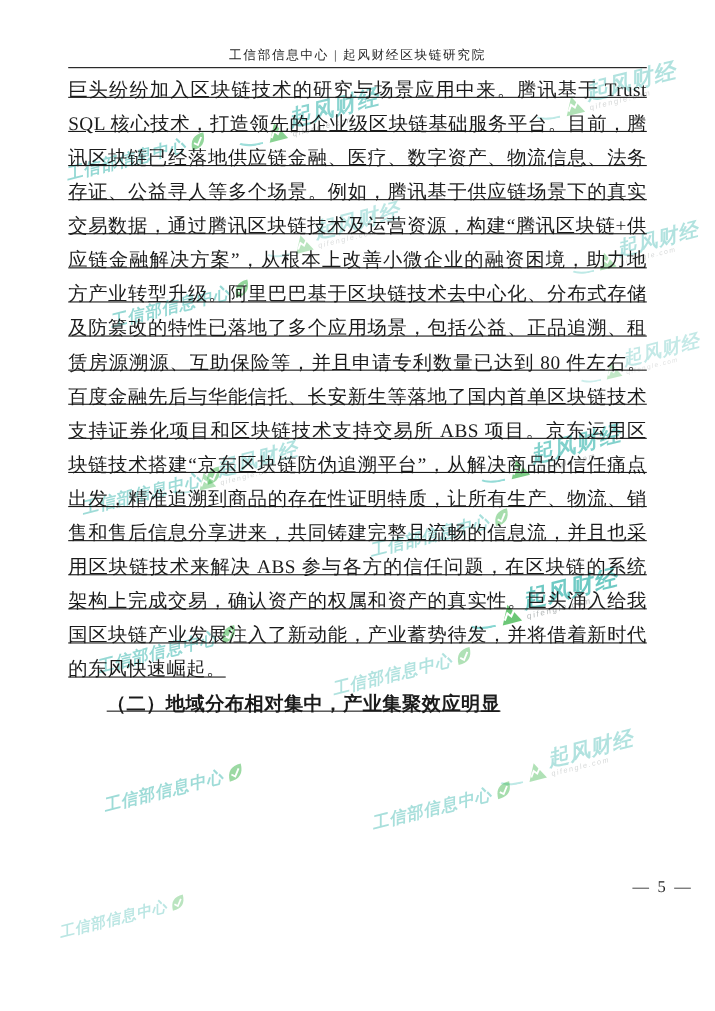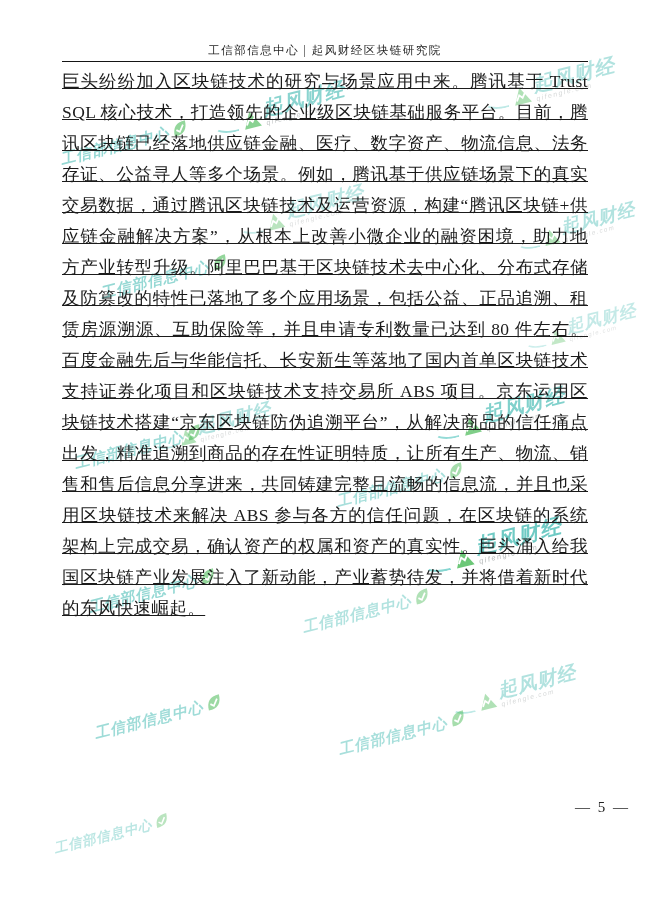--- a/index.html
+++ b/index.html
@@ -241,17 +241,18 @@
           </svg></span>
       </div>
     </div>
 
   <div class="hdr-title">工信部信息中心 | 起风财经区块链研究院</div>
 
   <div class="hdr-rule"></div>
 
   <div class="doc-body">
       <div class="para body">巨头纷纷加入区块链技术的研究与场景应用中来。腾讯基于 Trust SQL 核心技术，打造领先的企业级区块链基础服务平台。目前，腾讯区块链已经落地供应链金融、医疗、数字资产、物流信息、法务存证、公益寻人等多个场景。例如，腾讯基于供应链场景下的真实交易数据，通过腾讯区块链技术及运营资源，构建“腾讯区块链+供应链金融解决方案”，从根本上改善小微企业的融资困境，助力地方产业转型升级。阿里巴巴基于区块链技术去中心化、分布式存储及防篡改的特性已落地了多个应用场景，包括公益、正品追溯、租赁房源溯源、互助保险等，并且申请专利数量已达到 80 件左右。百度金融先后与华能信托、长安新生等落地了国内首单区块链技术支持证券化项目和区块链技术支持交易所 ABS 项目。京东运用区块链技术搭建“京东区块链防伪追溯平台”，从解决商品的信任痛点出发，精准追溯到商品的存在性证明特质，让所有生产、物流、销售和售后信息分享进来，共同铸建完整且流畅的信息流，并且也采用区块链技术来解决 ABS 参与各方的信任问题，在区块链的系统架构上完成交易，确认资产的权属和资产的真实性。巨头涌入给我国区块链产业发展注入了新动能，产业蓄势待发，并将借着新时代的东风快速崛起。</div>
+      <div class="para heading indent">（二）地域分布相对集中，产业集聚效应明显</div>
     </div>
 
   <div class="pagenum">— 5 —</div>
 
 </div>
 
 </body></html>

